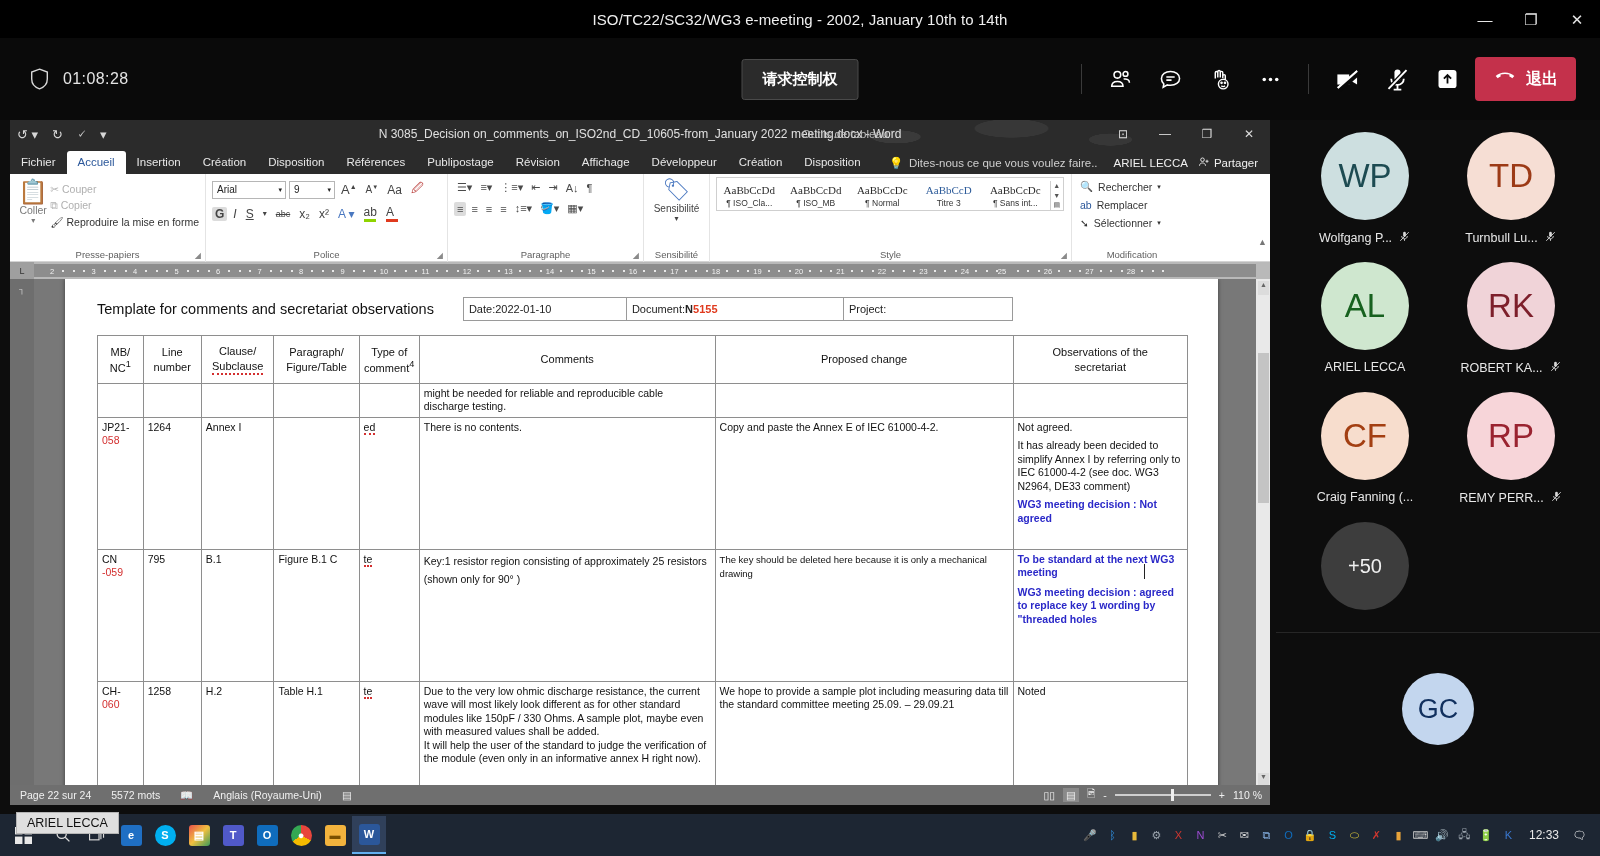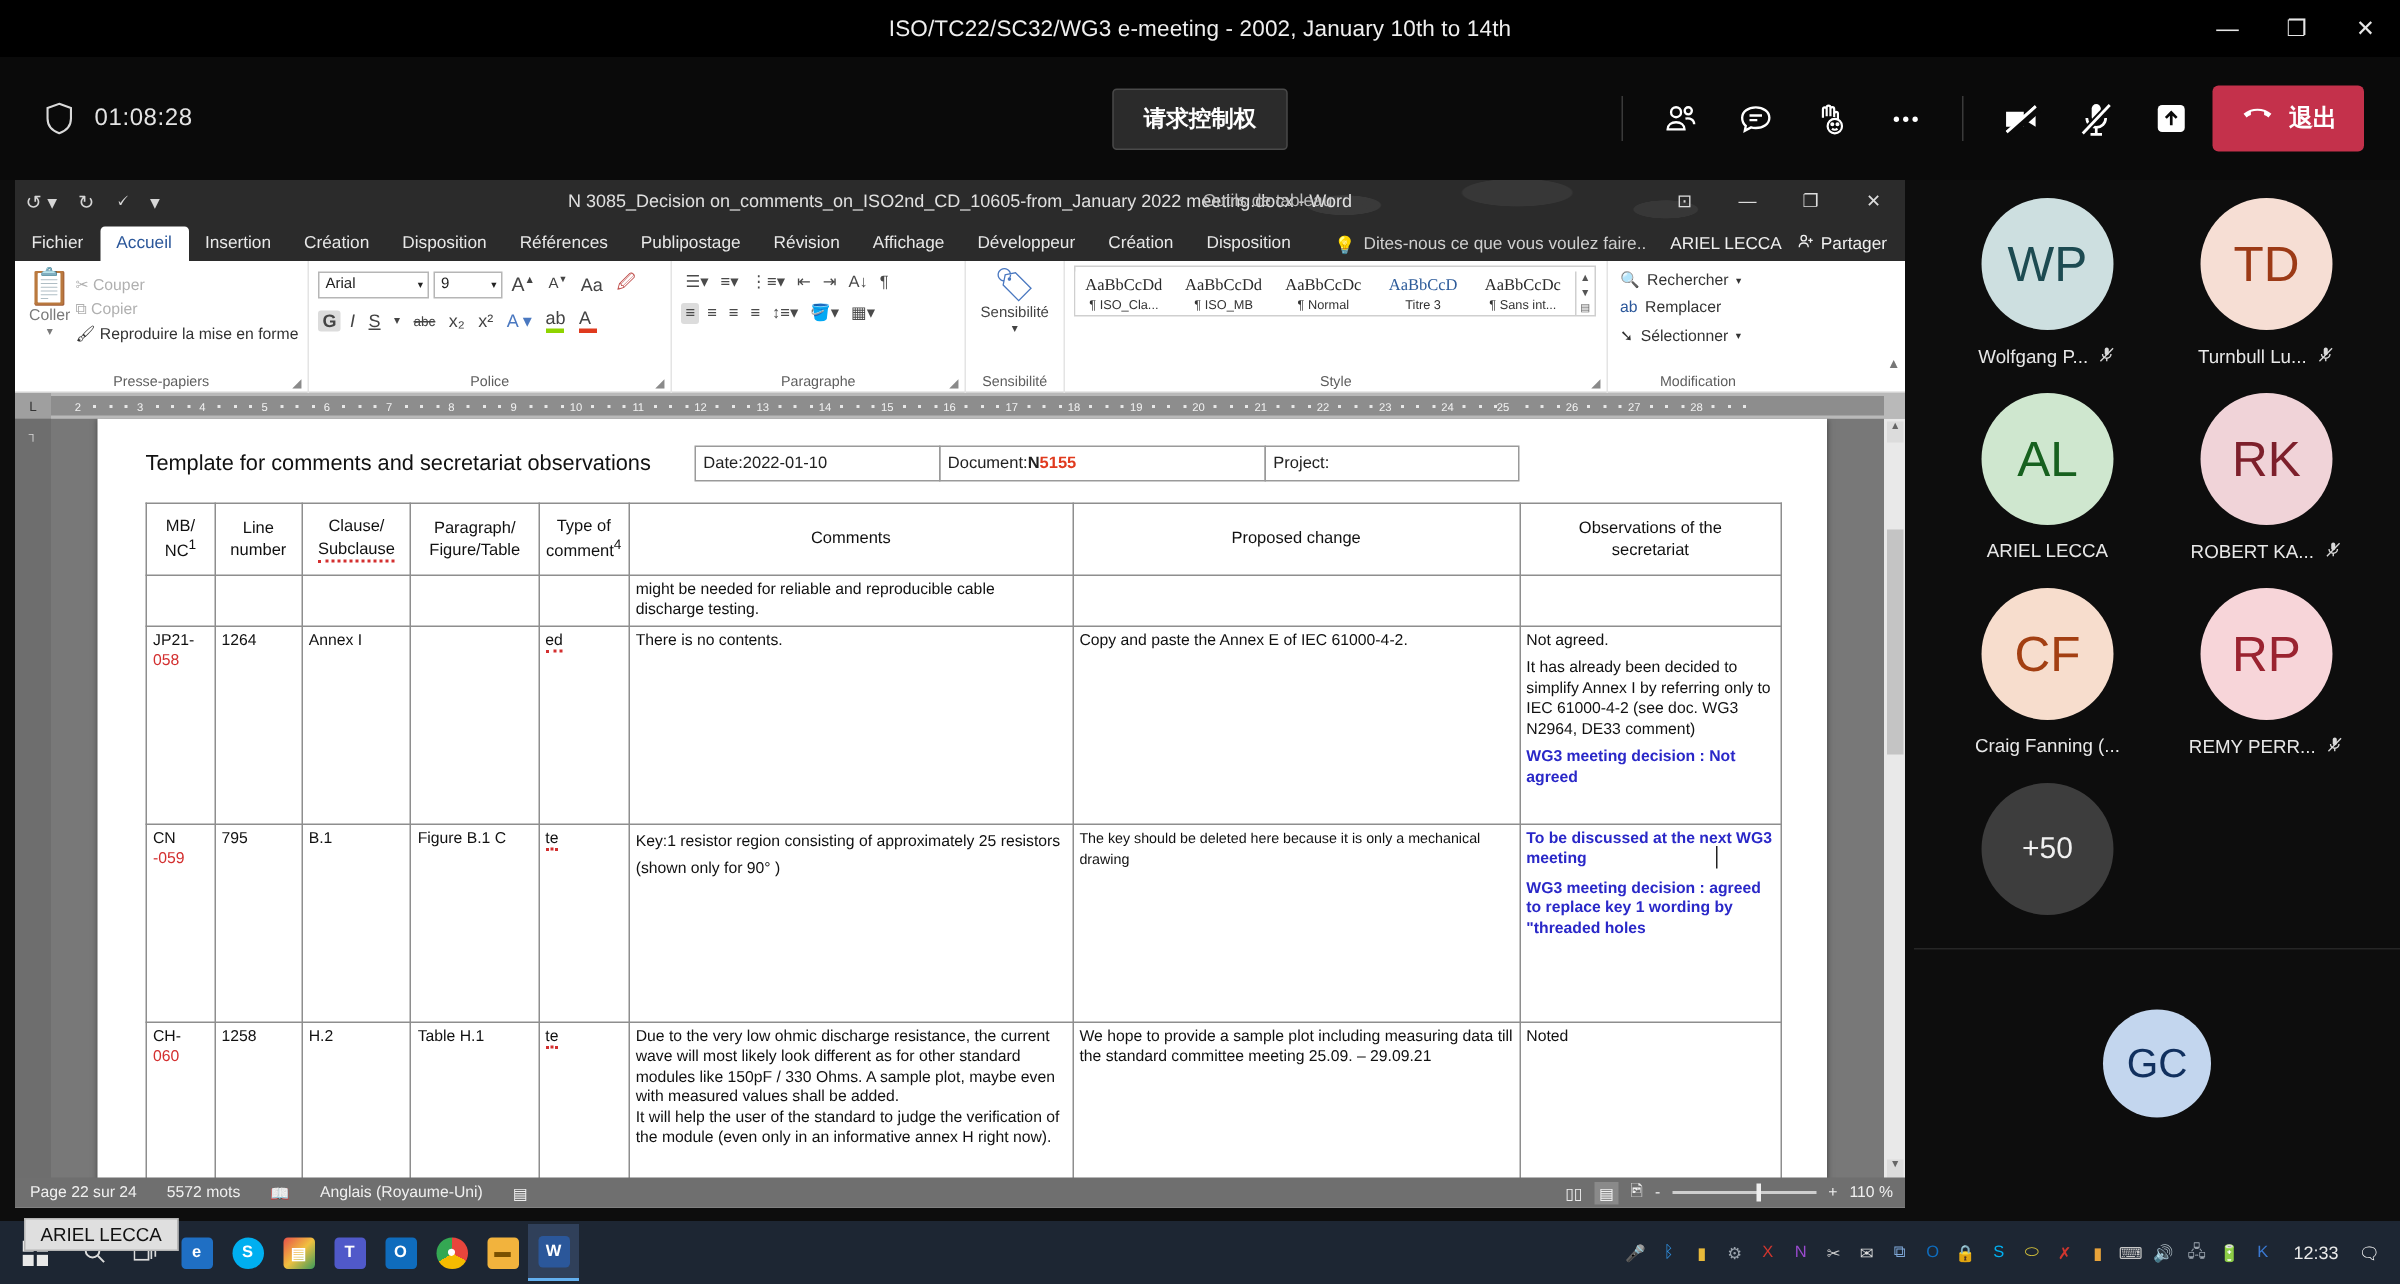--- a/index.html
+++ b/index.html
@@ -756,21 +756,21 @@
                   <div>CN</div>
                   <div class="sq-red">-059</div>
                 </td>
                 <td>795</td>
                 <td>B.1</td>
                 <td>Figure B.1 C</td>
                 <td><span class="sp-under">te</span></td>
                 <td class="cell-pad-lg" style="line-height:1.7;">Key:1 resistor region consisting of approximately 25 resistors (shown only for 90° )</td>
                 <td style="font-size:9.5px;line-height:1.5;">The key should be deleted here because it is only a mechanical drawing</td>
                 <td style="position:relative;">
-                  <div class="blue-b" style="margin-bottom:6px;">To be discussed at the next WG3 meeting</div>
+                  <div class="blue-b" style="margin-bottom:6px;">To be standard at the next WG3 meeting</div>
                   <div class="blue-b">WG3 meeting decision : agreed to replace key 1 wording by "threaded holes</div>
                   <span class="caret" style="left:130px;top:14px;"></span>
                 </td>
               </tr>
 
               <tr>
                 <td>
                   <div>CH-</div>
                   <div class="sq-red">060</div>
                 </td>

